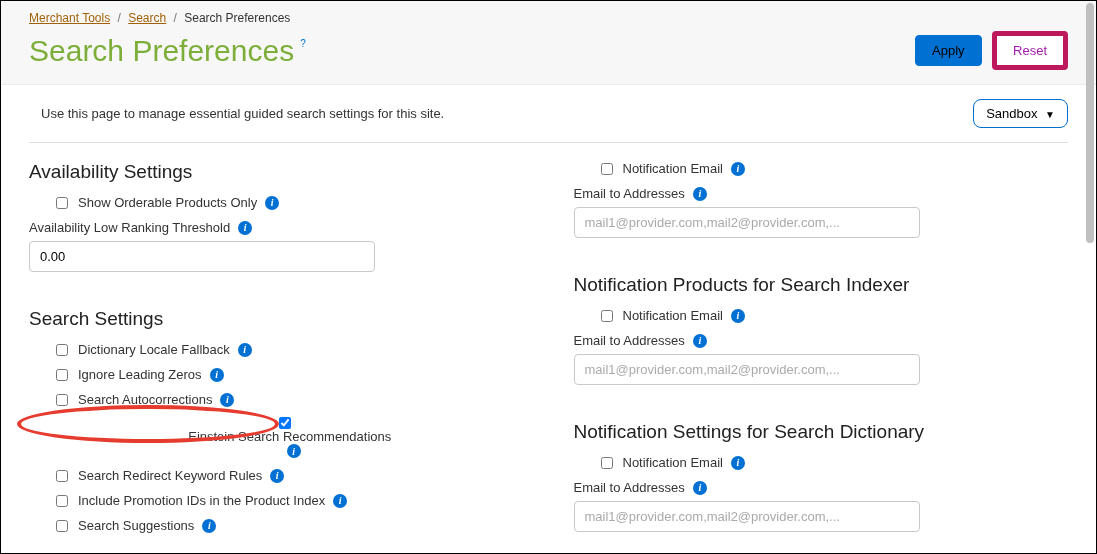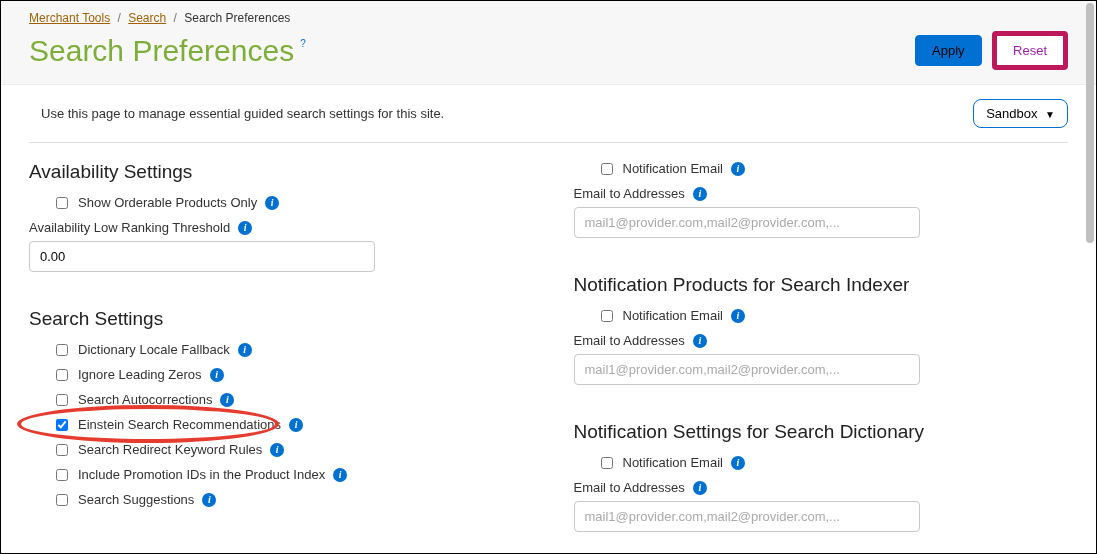--- a/index.html
+++ b/index.html
@@ -163,21 +163,21 @@
 .highlight-oval {
   position: absolute;
   border: 4px solid #e63c2f;
   border-radius: 50% / 50%;
   width: 262px;
   height: 38px;
   left: -12px;
   top: -12px;
   pointer-events: none;
 }
-.highlighted { position: relative; }
+.highlighted { position: relative; flex-direction: column; }
 </style>
 </head>
 <body>
 
 <div class="scrollbar"></div>
 
 <div class="header-area">
   <div class="breadcrumb">
     <a href="#">Merchant Tools</a>
     <span class="sep">/</span>

